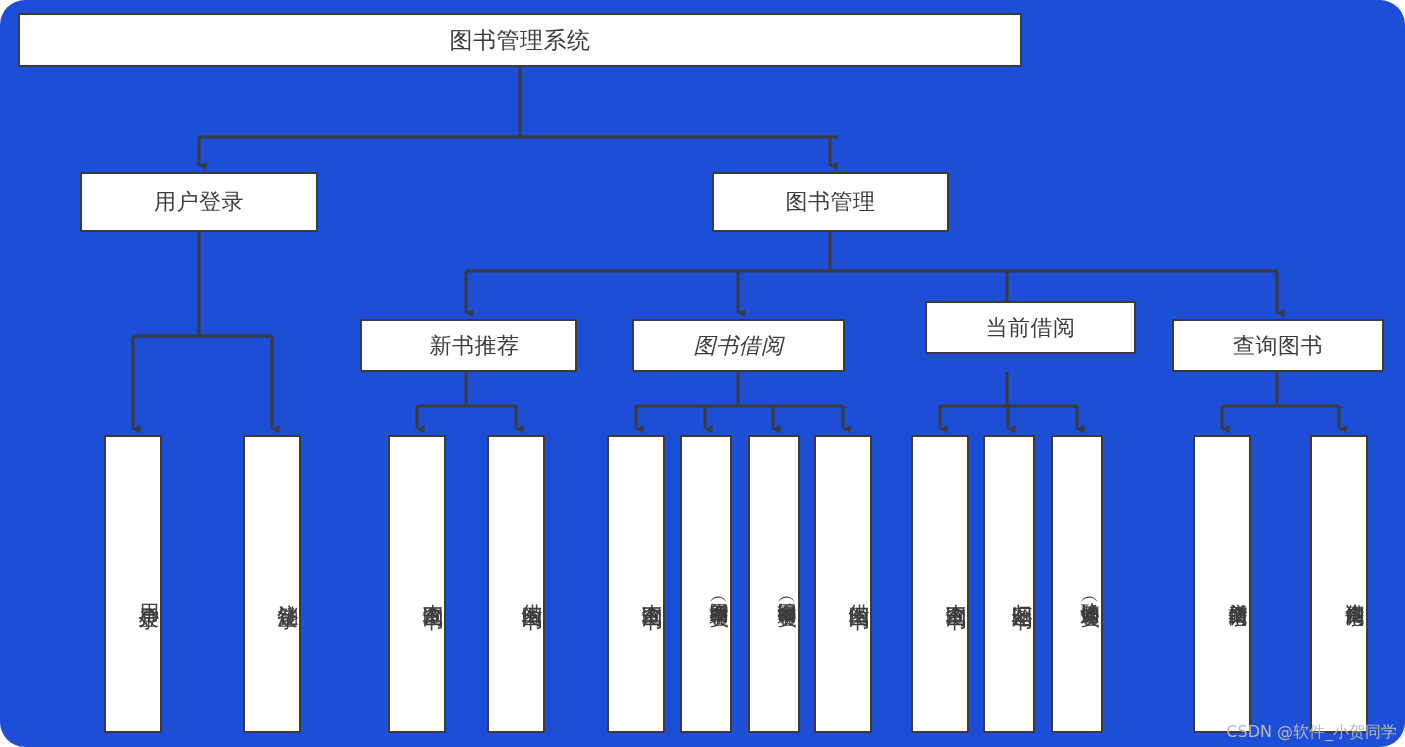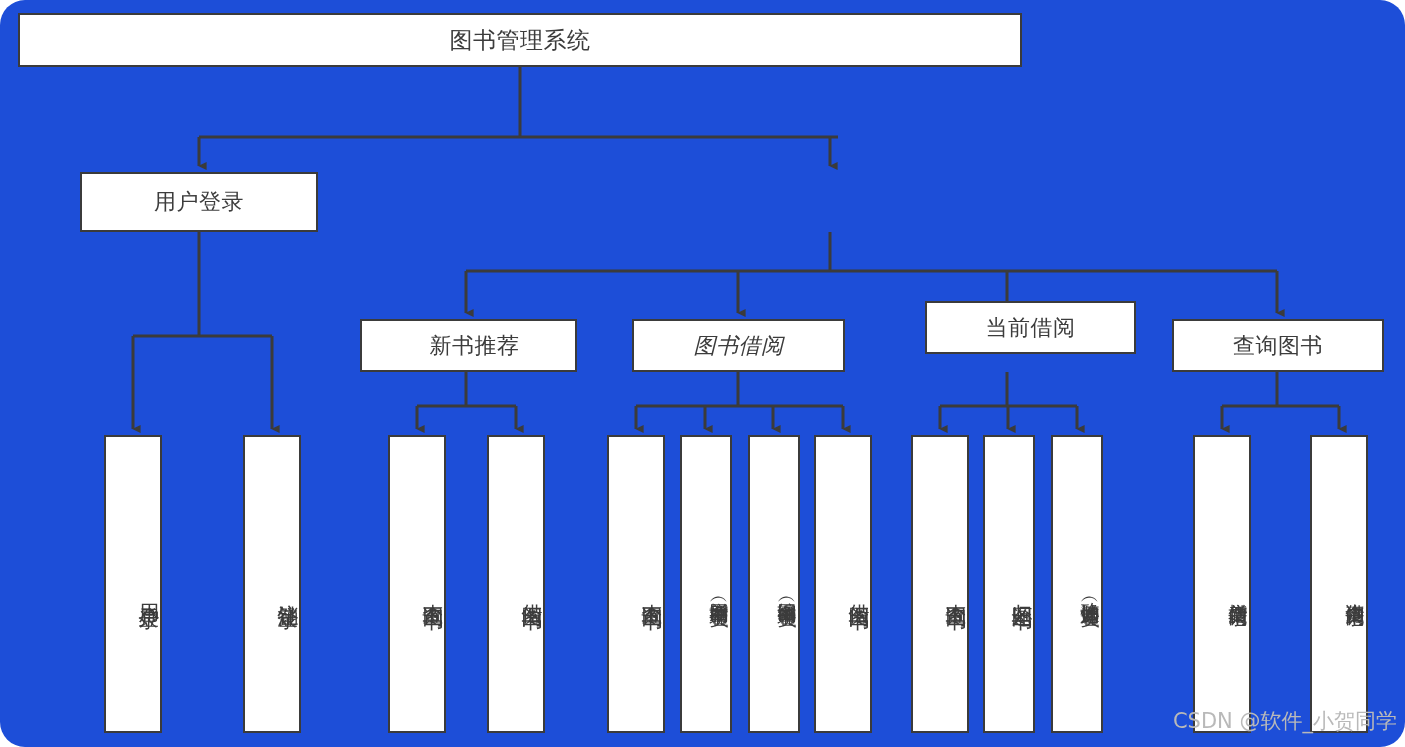--- a/index.html
+++ b/index.html
@@ -57,22 +57,22 @@
     align-items: flex-start;
     justify-content: center;
   }
   .node.vert.narrow {
     font-size: 19px;
     letter-spacing: 1px;
   }
   #watermark {
     position: absolute;
     right: 8px;
-    bottom: 12px;
-    font-size: 21px;
+    bottom: 4px;
+    font-size: 16px;
     color: #b9b9b9;
     white-space: nowrap;
     z-index: 5;
     font-family: "DejaVu Sans", "Liberation Sans", sans-serif;
   }
 </style>
 </head>
 <body>
 
 <div id="diagram-root">
@@ -123,20 +123,21 @@
       <path d="M1277,372 L1277,406"></path>
       <path d="M1222,406 L1339,406"></path>
       <path d="M1222,406 L1222,429" marker-end="url(#arrowhead)"></path>
       <path d="M1339,406 L1339,429" marker-end="url(#arrowhead)"></path>
     </g>
   </svg>
 
   <div class="node horiz root" style="left:18px; top:13px; width:1004px; height:54px;">图书管理系统</div>
 
   <div class="node horiz" style="left:80px; top:172px; width:238px; height:60px;">用户登录</div>
+  <div class="node horiz" style="left:712px; top:172px; width:237px; height:60px;">图书管理</div>
 
   <div class="node horiz" style="left:360px; top:319px; width:217px; height:53px;padding-left:18px;">新书推荐</div>
   <div class="node horiz" style="left:632px; top:319px; width:213px; height:53px;font-style:italic;">图书借阅</div>
   <div class="node horiz" style="left:902px; top:301px; width:211px; height:53px;margin-left:23px;">当前借阅</div>
   <div class="node horiz" style="left:1172px; top:319px; width:212px; height:53px;">查询图书</div>
 
   <div class="node vert" style="left:104px; top:435px; width:58px; height:298px;">用户登录</div>
   <div class="node vert" style="left:243px; top:435px; width:58px; height:298px;">注销登录</div>
 
   <div class="node vert" style="left:388px; top:435px; width:58px; height:298px;">查询图书</div>

